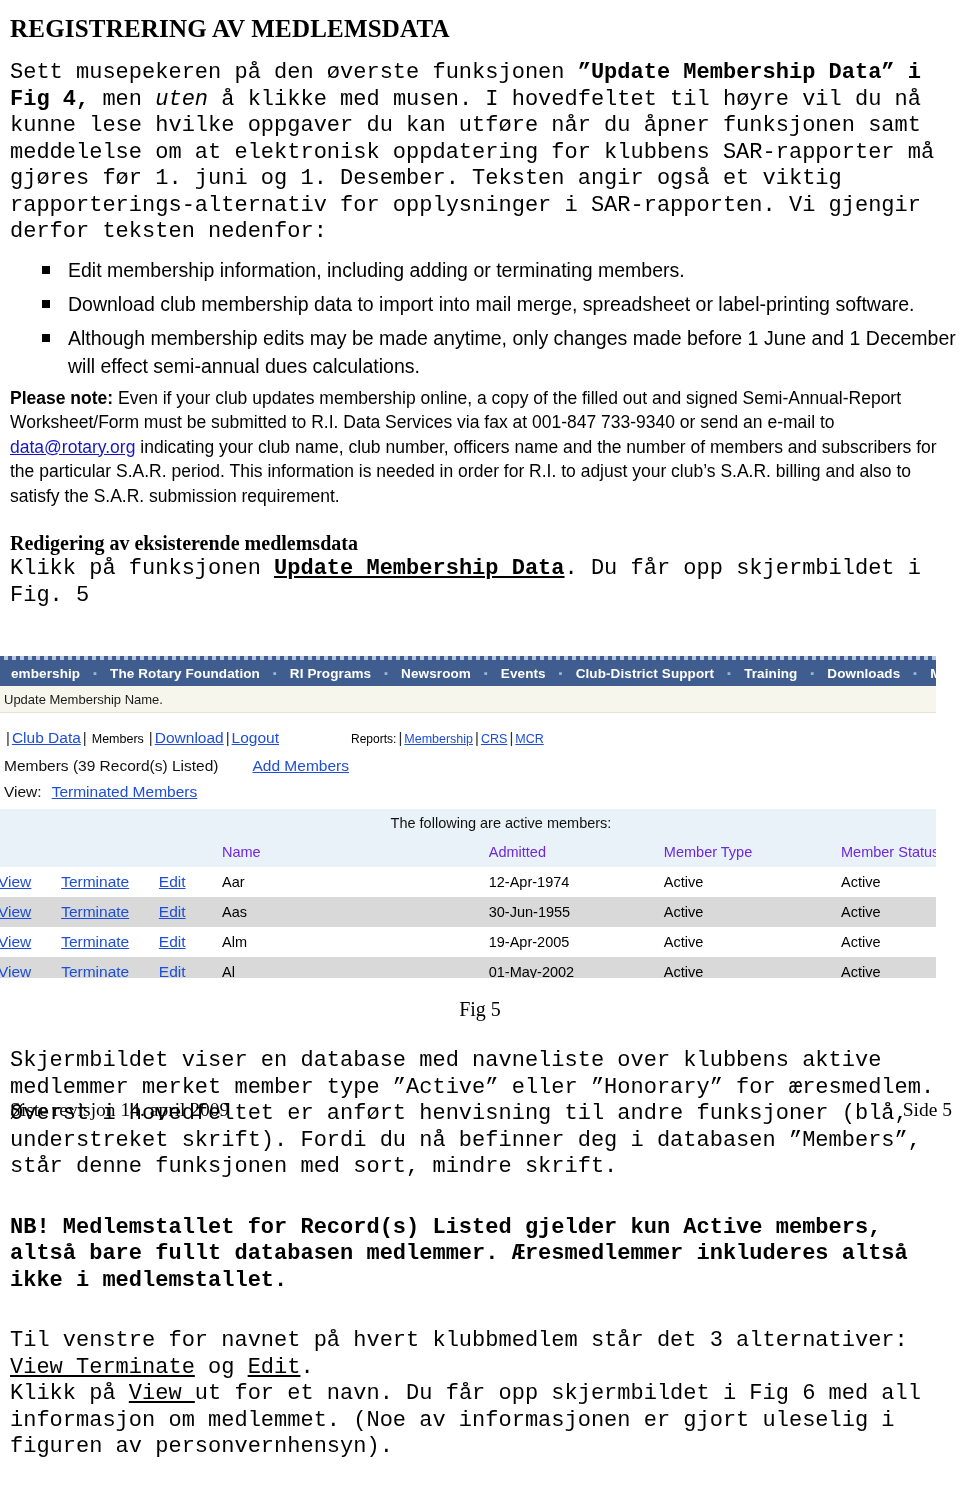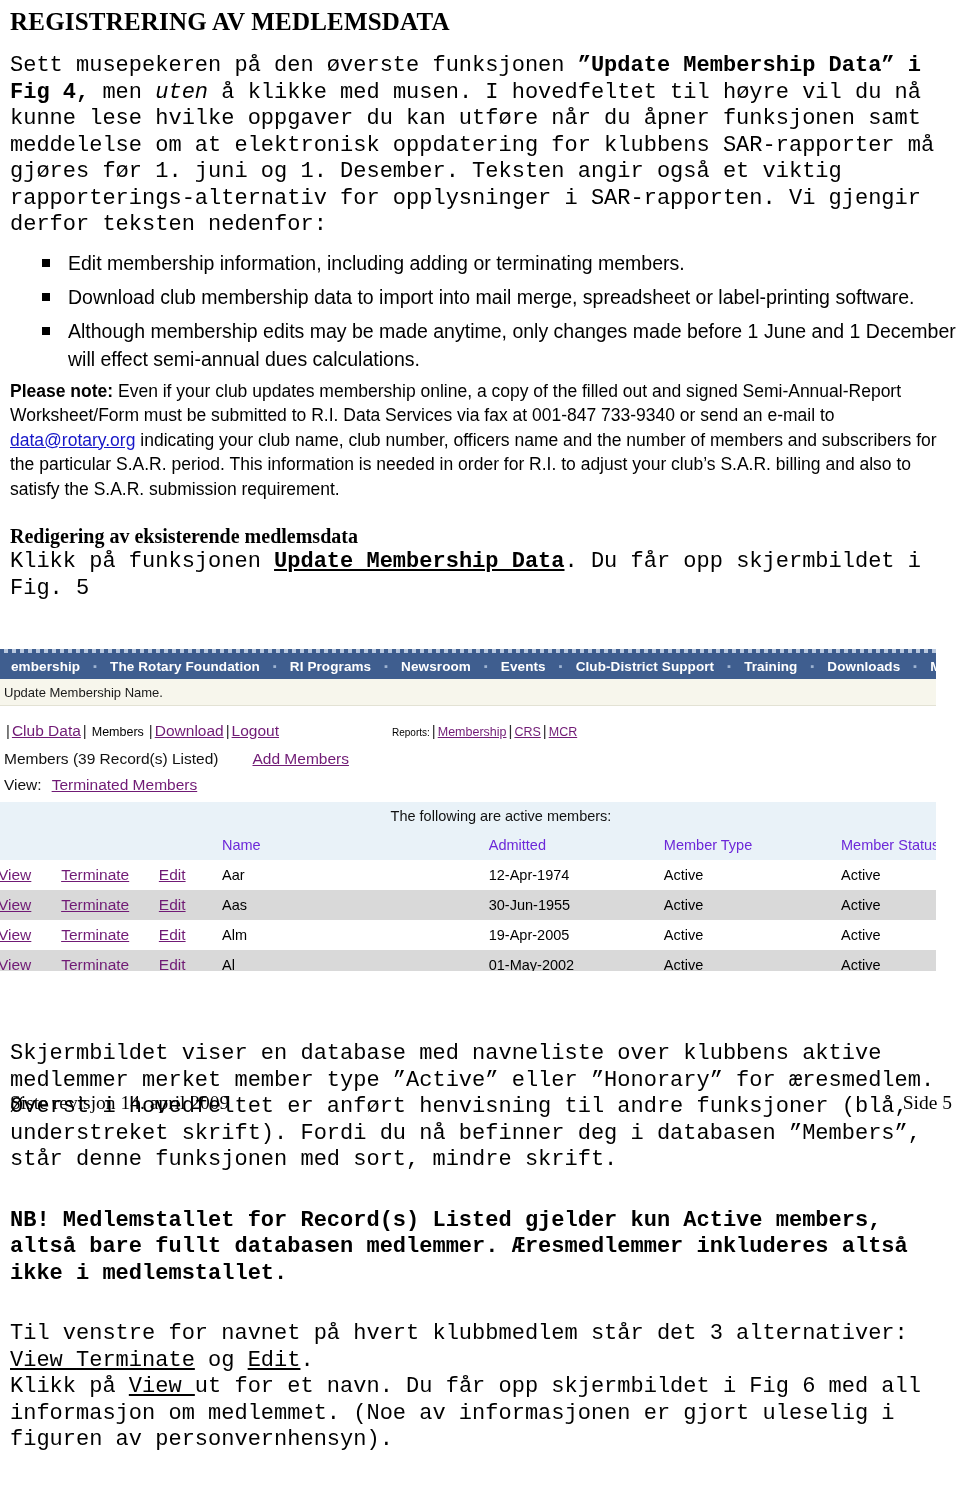--- a/index.html
+++ b/index.html
@@ -11,21 +11,21 @@
   body {
     width: 960px;
     height: 1502px;
     position: relative;
     font-family: "Liberation Serif", serif;
     color: #000000;
     overflow: hidden;
   }
   .page {
     position: absolute;
-    left: 0; top: 1px;
+    left: 0; top: 8px;
     width: 960px;
     height: 1137px;
     padding: 0;
   }
   .content {
     position: absolute;
     left: 10px;
     top: 6px;
     width: 950px;
   }
@@ -158,29 +158,29 @@
 
   .links-row {
     display: flex;
     align-items: baseline;
     height: 28px;
     padding-left: 8px;
     background: #ffffff;
   }
   .links-row .pipe { color: #2b2b2b; font-size: 15px; padding: 0 2px; }
   .lnk {
-    color: #701a75;
+    color: #1d4ed8;
     font-size: 15.5px;
     text-align: center;
   }
   .lnk.sm { font-size: 12.5px; }
   .plain-black { color: #000; font-size: 12.5px; padding: 0 3px; }
   .reports-label {
-    margin-left: 113px;
-    font-size: 10px;
+    margin-left: 72px;
+    font-size: 12px;
     color: #000;
     font-weight: normal;
   }
   .row2 {
     display: flex;
     align-items: baseline;
     height: 26px;
     padding-left: 8px;
     background: #ffffff;
     font-size: 15.5px;
@@ -412,20 +412,21 @@
             <td class="c-type">Active</td>
             <td class="c-status">Active</td>
           </tr>
 
         </tbody>
       </table>
 
     </div>
   </div>
 
+  <div class="fig-caption">Fig 5</div>
 
   <div class="lower">
     <p class="serif">Skjermbildet viser en database med navneliste over klubbens aktive medlemmer merket member type ”Active” eller ”Honorary” for æresmedlem. Øverst i hovedfeltet er anført henvisning til andre funksjoner (blå, understreket skrift). Fordi du nå befinner deg i databasen ”Members”, står denne funksjonen med sort, mindre skrift.</p>
 
     <div class="spacer-lg"></div>
 
     <p class="serif"><b>NB! Medlemstallet for Record(s) Listed gjelder kun Active members, altså bare fullt databasen medlemmer. Æresmedlemmer inkluderes altså ikke i medlemstallet.</b></p>
 
     <div class="spacer-lg"></div>
 

